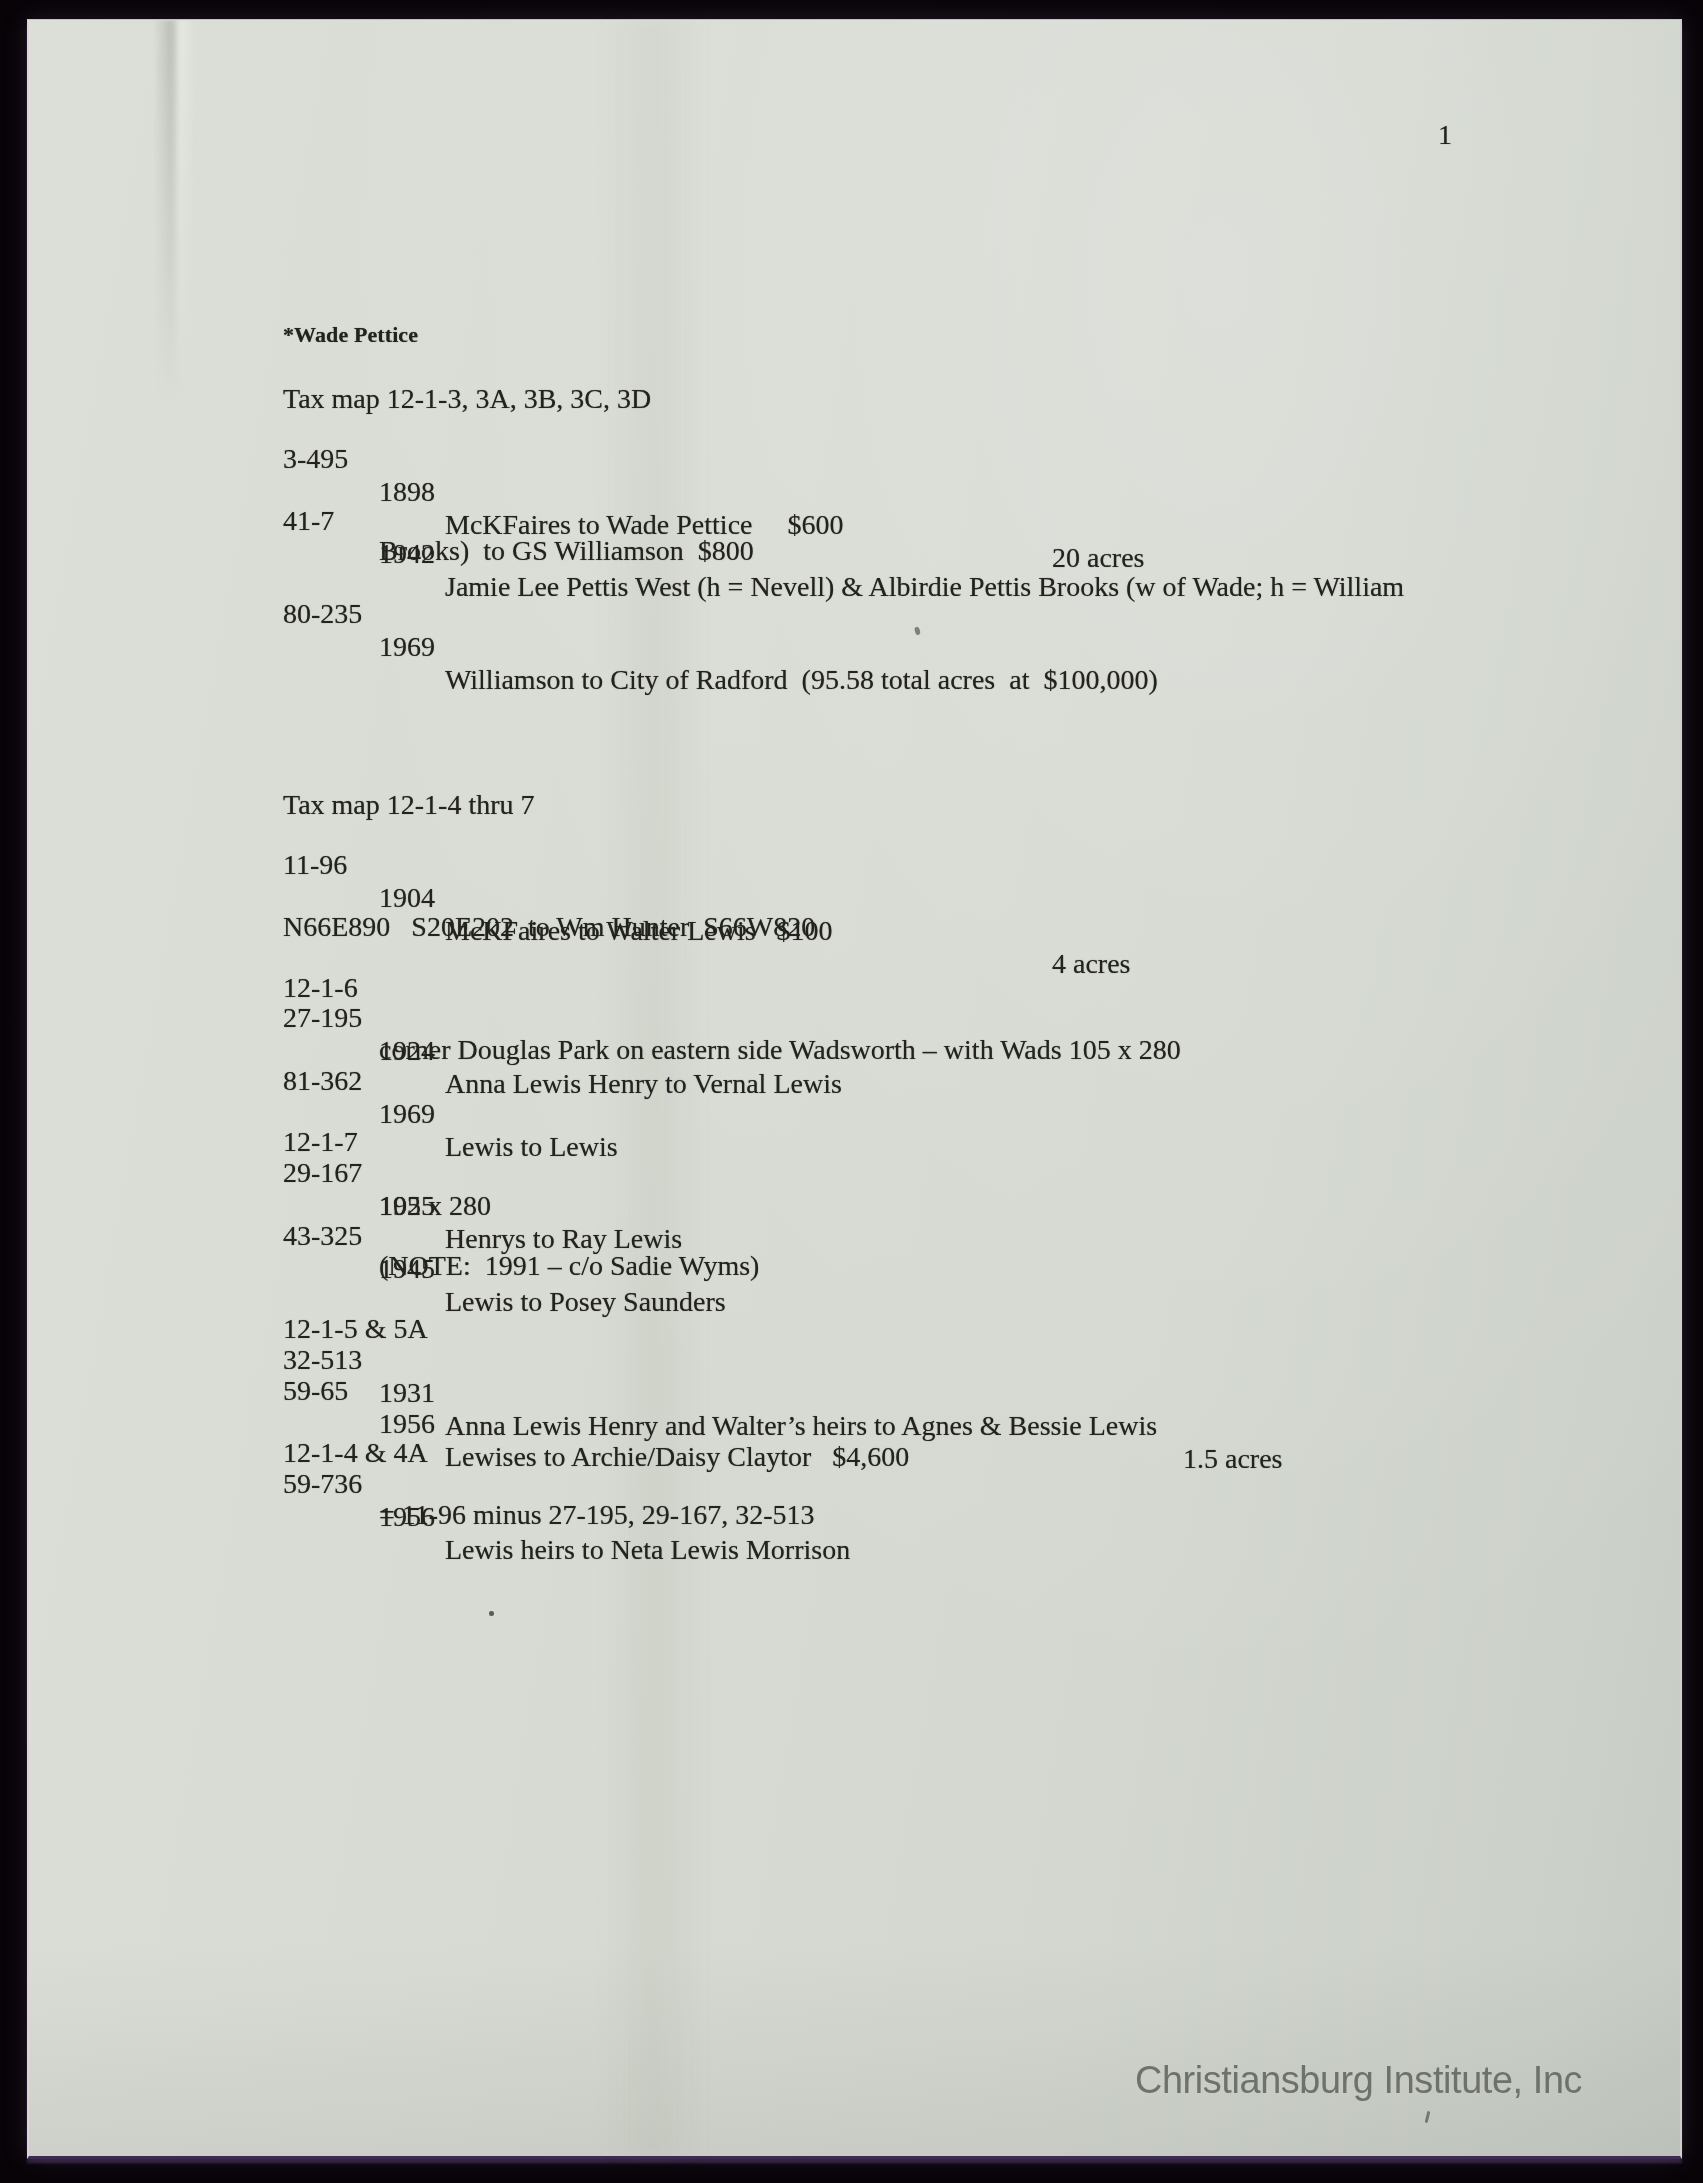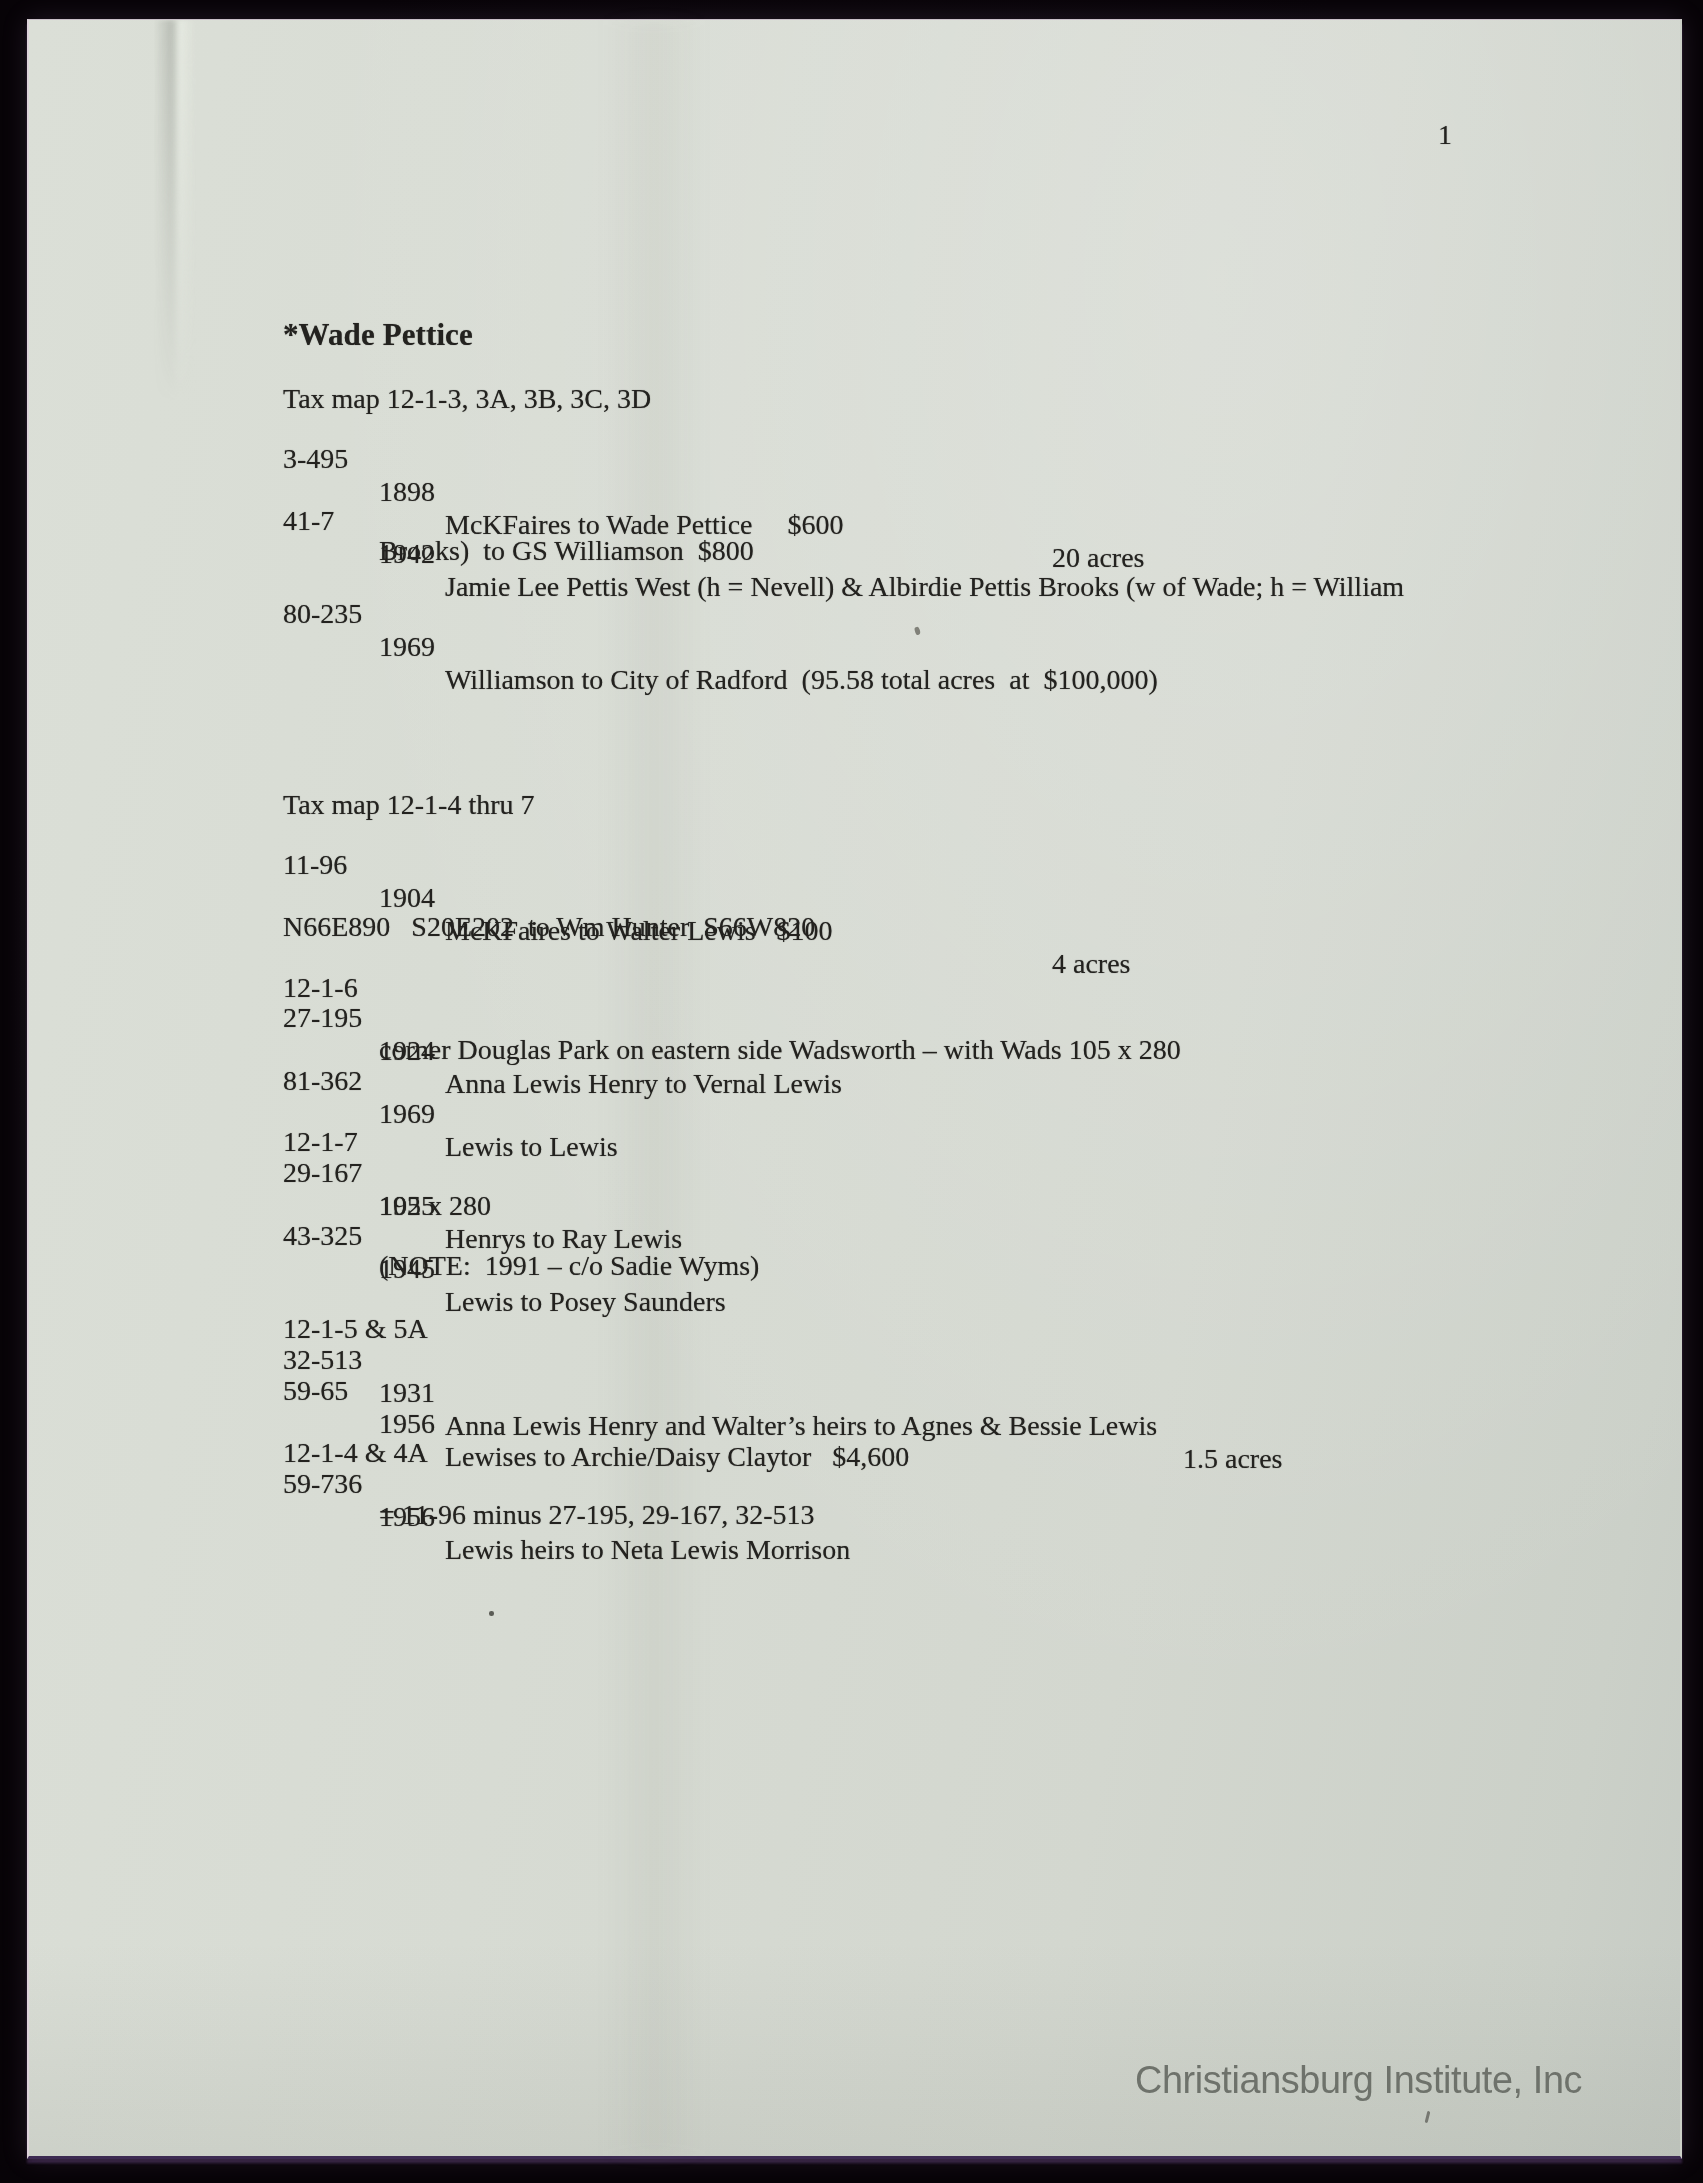--- a/index.html
+++ b/index.html
@@ -50,21 +50,21 @@
     text-shadow: 0 0 1px rgba(35,34,31,0.55);
     white-space:pre;
   }
   .row span { position:absolute; white-space:pre; }
   .c-left  { left:254px; }
   .c-year  { left:350px; }
   .c-desc  { left:416px; }
   .c-cont  { left:350px; }
   .c-acres { left:983px;margin-left:40px; }
   .c-acres-far { left:1154px; }
-  .heading { font-weight:700; font-size:31px; letter-spacing:0.1px; }
+  .heading { font-weight:700; font-size:22px; letter-spacing:0.1px; }
 
   .page-number {
     position:absolute; left:1409px; top:98px;
     font-family:"Liberation Serif","DejaVu Serif",serif;
     font-size:28px; line-height:33px; color:#23221f;
     text-shadow: 0 0 1px rgba(35,34,31,0.5);
   }
 
   .stamp {
     position:absolute; left:1106px; top:2038px;

